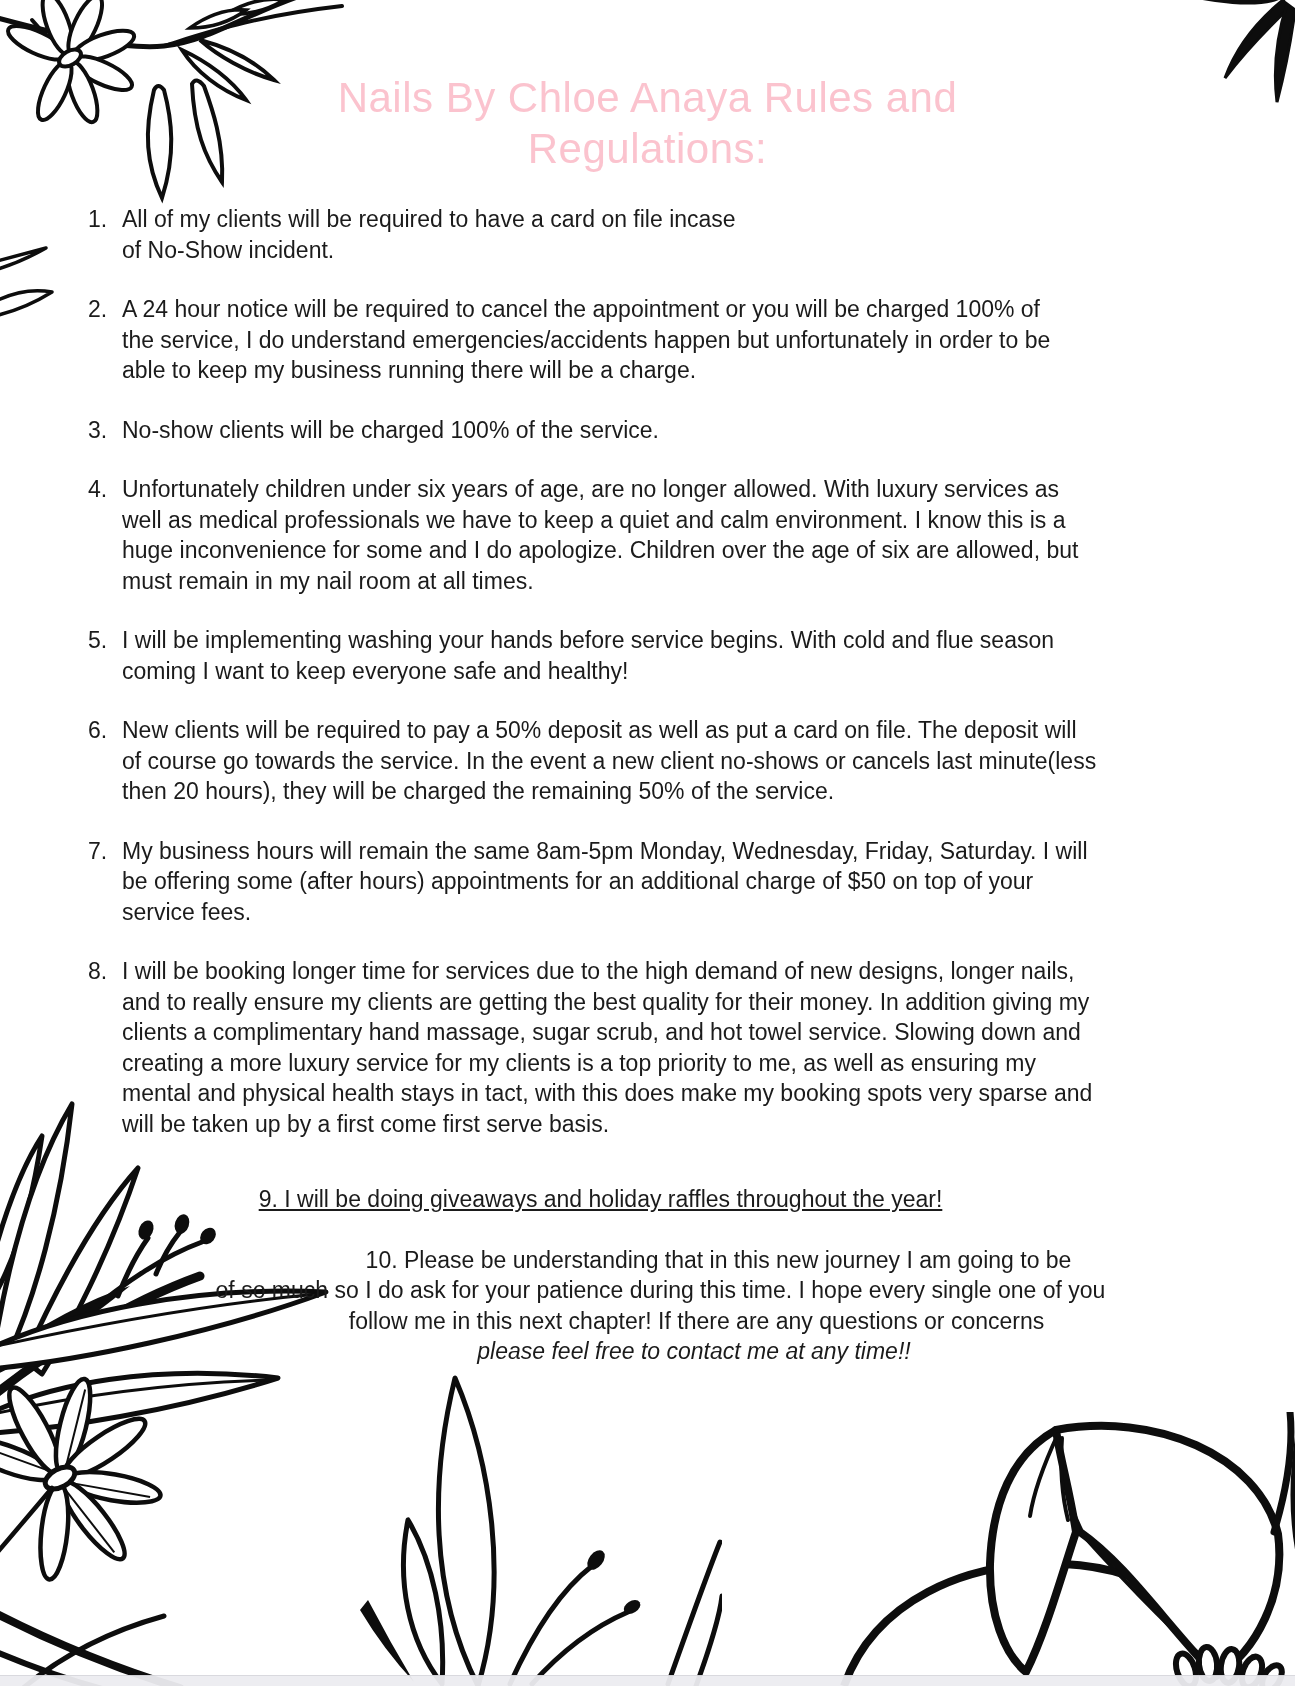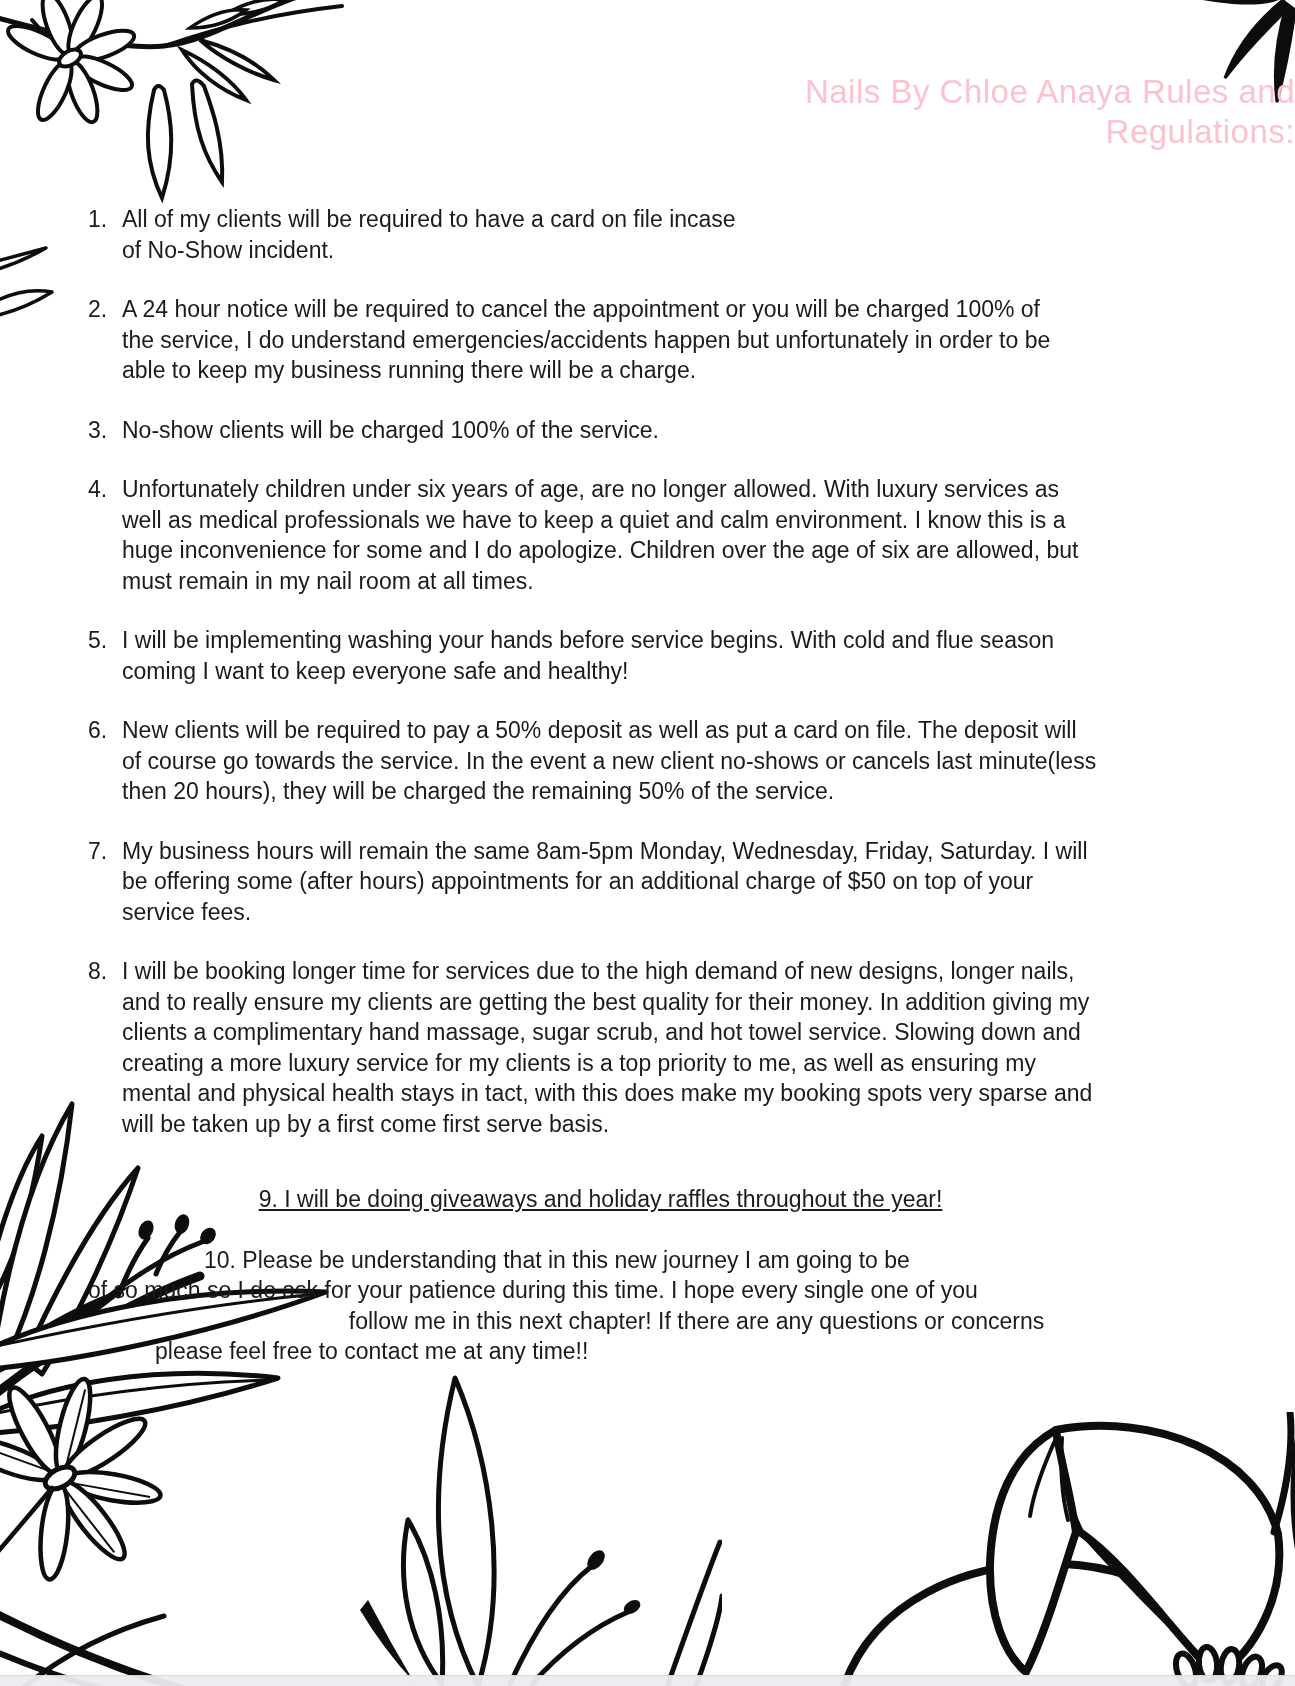--- a/index.html
+++ b/index.html
@@ -7,45 +7,45 @@
     position:relative;
     width:1295px;height:1686px;
     background:#ffffff;
     overflow:hidden;
     font-family:"Liberation Sans", sans-serif;
     color:#1b1b1b;
   }
   
   .title{
     position:absolute;left:0;top:72px;width:100%;
-    text-align:right;
-    font-size:33px;line-height:1.22;
+    text-align:center;
+    font-size:42px;line-height:1.22;
     letter-spacing:0.5px;
     color:#fbc3ce;
     white-space:pre-line;
   }
   
   .content{
     position:absolute;left:88px;top:204px;width:1145px;
     font-size:23px;line-height:30.5px;
   }
   .rule{display:flex;margin-bottom:29px;}
   .rule .num{flex:0 0 34px;}
   .rule .txt{flex:1 1 auto;white-space:pre-line;}
   .rule9{
     text-align:center;
     margin:45px 120px 30px 0;
     text-decoration:underline;
   }
-  .r10line{text-align:left;}
+  .r10line{text-align:center;}
   .r10line.l1{margin-left:116px;}
   .r10line.l2{margin-left:46px;}
   .r10line.l3{margin-right:78px;}
   .r10line.l5{text-align:center;padding-left:72px;}
-  .r10line.l6{text-align:left;padding-left:67px;}
+  .r10line.l6{text-align:center;padding-left:67px;font-style:italic;}
   
   .deco{position:absolute;pointer-events:none;}
   .deco svg{display:block;}
   #deco-top-left{left:-6px;top:-8px;}
   #deco-top-right{right:-6px;top:-8px;}
   #deco-left-small{left:-8px;top:242px;}
   #deco-left-bottom{left:-12px;top:1048px;}
   #deco-bottom-center{left:360px;top:1370px;}
   #deco-bottom-right{right:-6px;top:1412px;}
   

